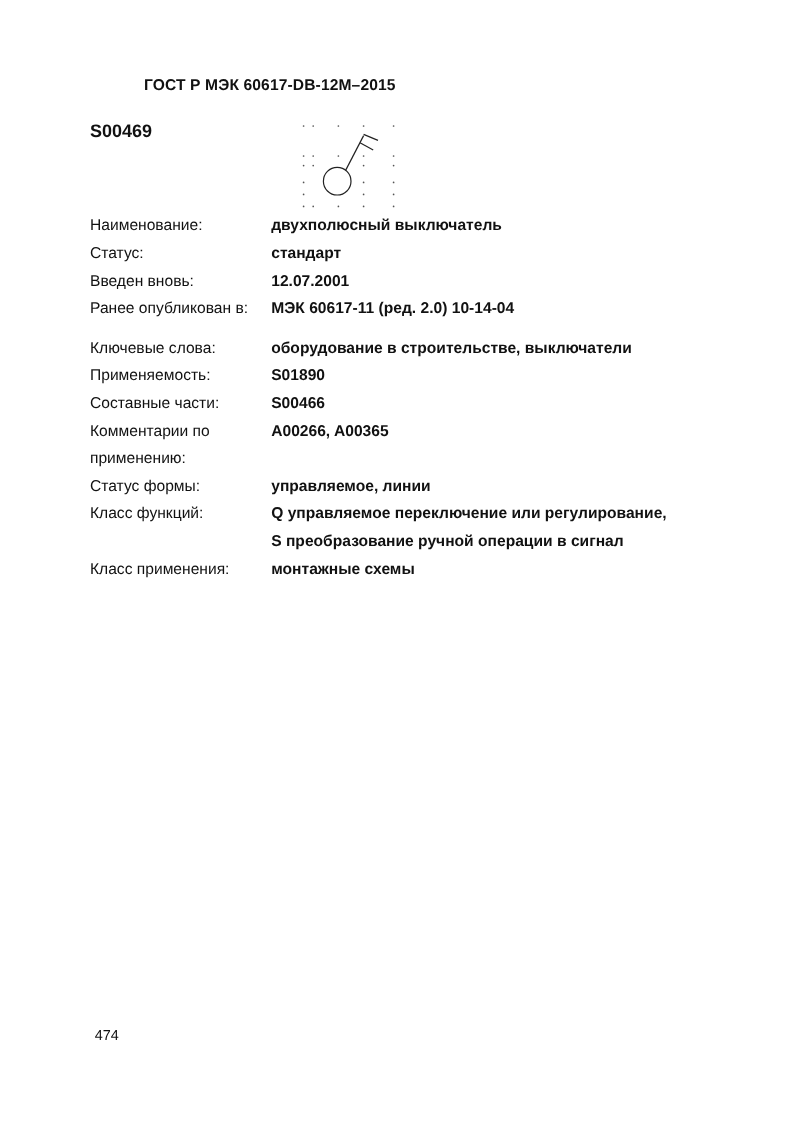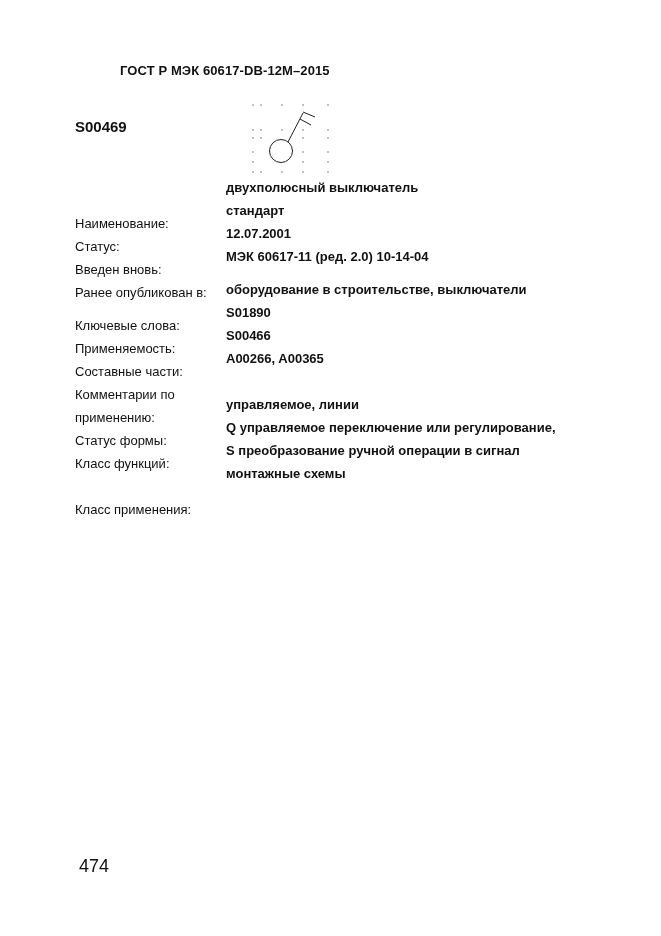--- a/index.html
+++ b/index.html
@@ -1,25 +1,25 @@
 <!DOCTYPE html>
 <html><head>
 <meta charset="utf-8">
 <style>
   html, body { margin: 0; padding: 0; background: #ffffff; }
   body { width: 661px; height: 936px; position: relative; overflow: hidden;
          font-family: "Liberation Sans", sans-serif; color: #111; }
   .header { position: absolute; left: 89px; top: 63px; font-size: 13px; font-weight: bold; letter-spacing: 0.1px; margin-left: 31px; }
-  .code { position: absolute; left: 75px; top: 118px; font-size: 15px; font-weight: bold; }
+  .code { position: absolute; left: 75px; top: 101px; font-size: 15px; font-weight: bold; }
   .symbol { position: absolute; left: 250px; top: 100px; width: 90px; height: 80px; }
   .rows { position: absolute; left: 75px; top: 0; width: 560px; }
   .row { position: absolute; left: 0; font-size: 13px; line-height: 16px; }
-  .label { position: absolute; left: 0; white-space: nowrap; margin-top: 36px; }
+  .label { position: absolute; left: 0; white-space: nowrap; }
   .value { position: absolute; left: 151px; white-space: nowrap; font-weight: bold; }
-  .page-num { position: absolute; left: 79px; top: 856px; font-size: 18px; }
+  .page-num { position: absolute; left: 79px; top: 856px; font-size: 12px; }
 </style>
 </head>
 <body>
 
 <div class="header">ГОСТ Р МЭК 60617-DB-12M–2015</div>
 
 <div class="code">S00469</div>
 
 <div class="symbol">
   <svg width="90" height="80" viewBox="250 100 90 80" xmlns="http://www.w3.org/2000/svg">

